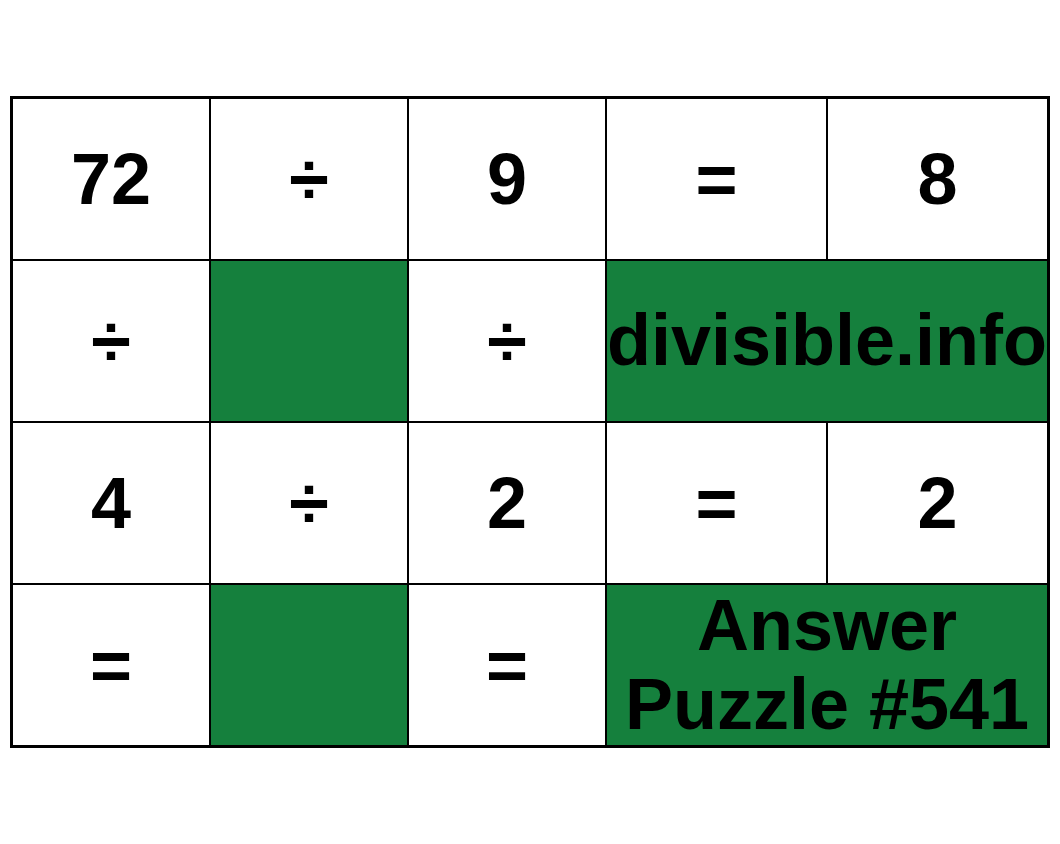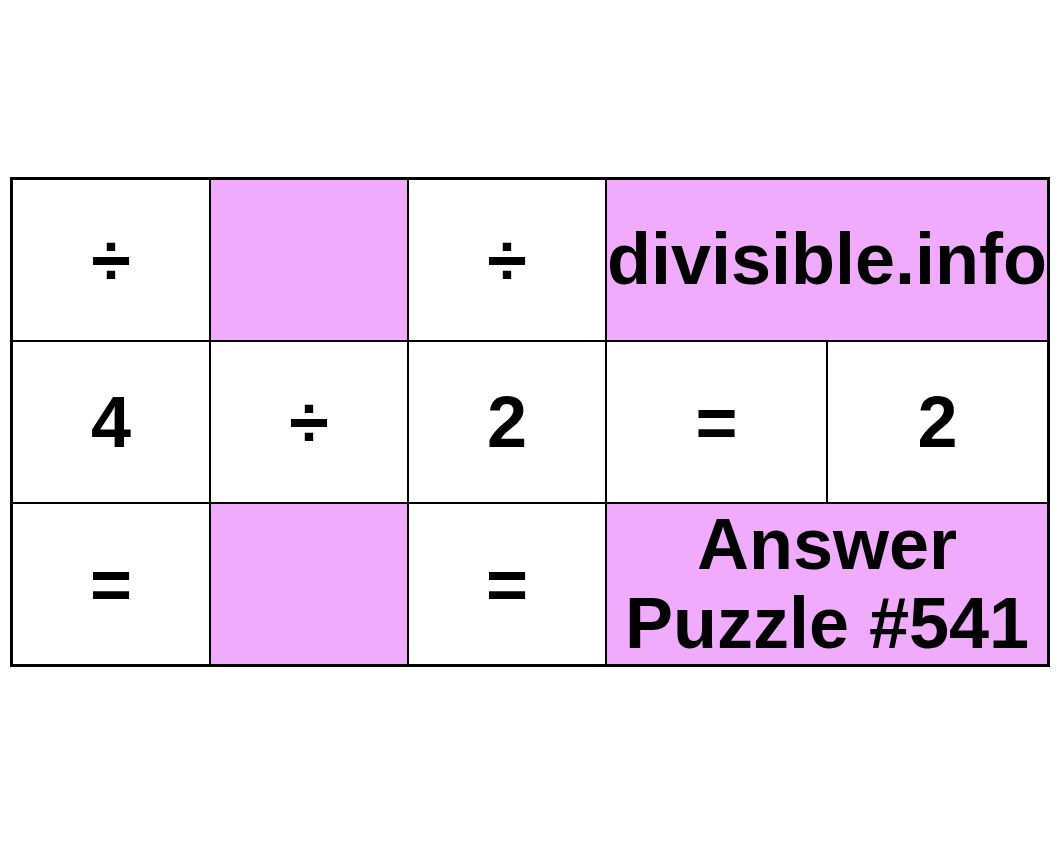--- a/index.html
+++ b/index.html
@@ -26,38 +26,45 @@
     width: 196px;
     height: 160px;
     text-align: center;
     vertical-align: middle;
     font-size: 72px;
     font-weight: 700;
     color: #000;
     padding: 0;
   }
   td.shaded {
-    background: #f0abfc;
+    background: #15803d;
   }
   td.green {
     color: #008000;
   }
   td.info {
     font-size: 42px;
     font-weight: 400;
     line-height: 1.1;
   }
 </style>
 </head>
 <body>
 
 <div class="wrap">
   <table class="puzzle">
 
     <tbody>
+        <tr>
+      <td class="green">72</td>
+      <td>÷</td>
+      <td class="green">9</td>
+      <td>=</td>
+      <td>8</td>
+    </tr>
 
     <tr>
       <td>÷</td>
       <td class="shaded"></td>
       <td>÷</td>
       <td class="shaded info" colspan="2">divisible.info</td>
     </tr>
 
     <tr>
       <td class="green">4</td>

